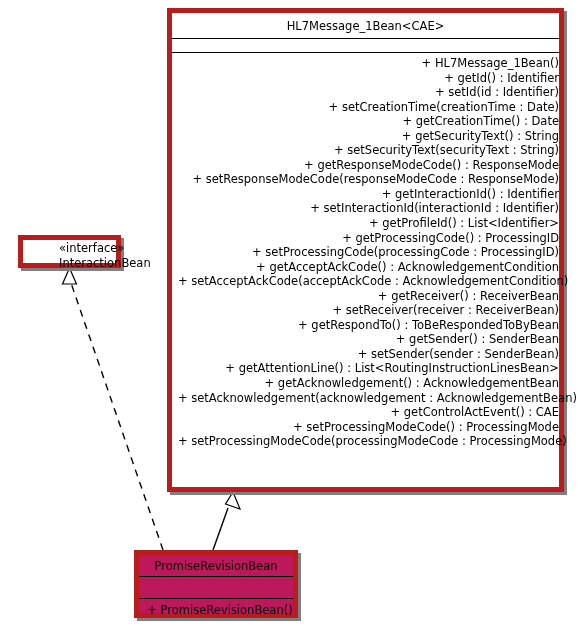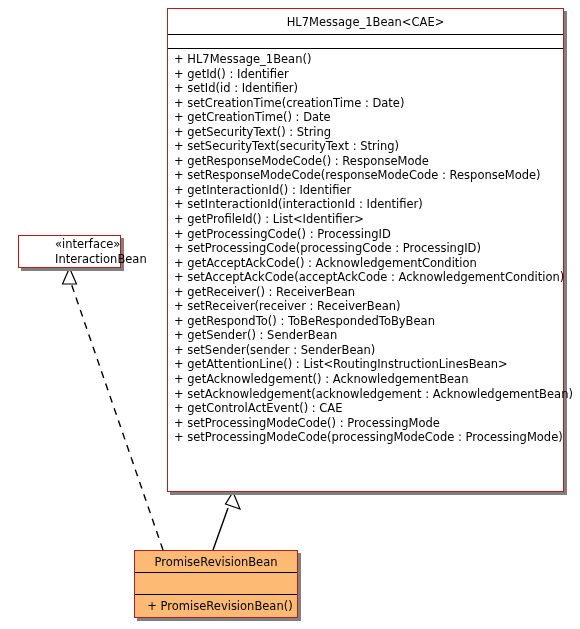--- a/index.html
+++ b/index.html
@@ -12,26 +12,26 @@
     height: 629px;
     position: relative;
     font-family: "DejaVu Sans", "Liberation Sans", sans-serif;
     overflow: hidden;
   }
 
   
   .uml-box {
     position: absolute;
     box-sizing: border-box;
-    border: 1px solid #b91c1c;
+    border: 5px solid #b91c1c;
     background: #ffffff;
     box-shadow: 3px 3px 0 0 #808080;
   }
   .uml-box.filled {
-    background: #fdba74;
+    background: #be185d;
   }
   .uml-compartment {
     box-sizing: border-box;
     border-bottom: 1px solid #000000;
   }
   .uml-compartment:last-child {
     border-bottom: none;
   }
 
   
@@ -52,20 +52,21 @@
     height: 14px;
   }
   #main-class .ops-compartment {
     padding: 3px 0 2px 6px;
   }
   .op-line {
     font-size: 11.5px;
     line-height: 14.55px;
     color: #000;
     white-space: nowrap;
+    text-align: right;
   }
 
   
   #interface-box {
     left: 18px;
     top: 235px;
     width: 103px;
     height: 33px;
   }
   #interface-box .iface-stereotype,

